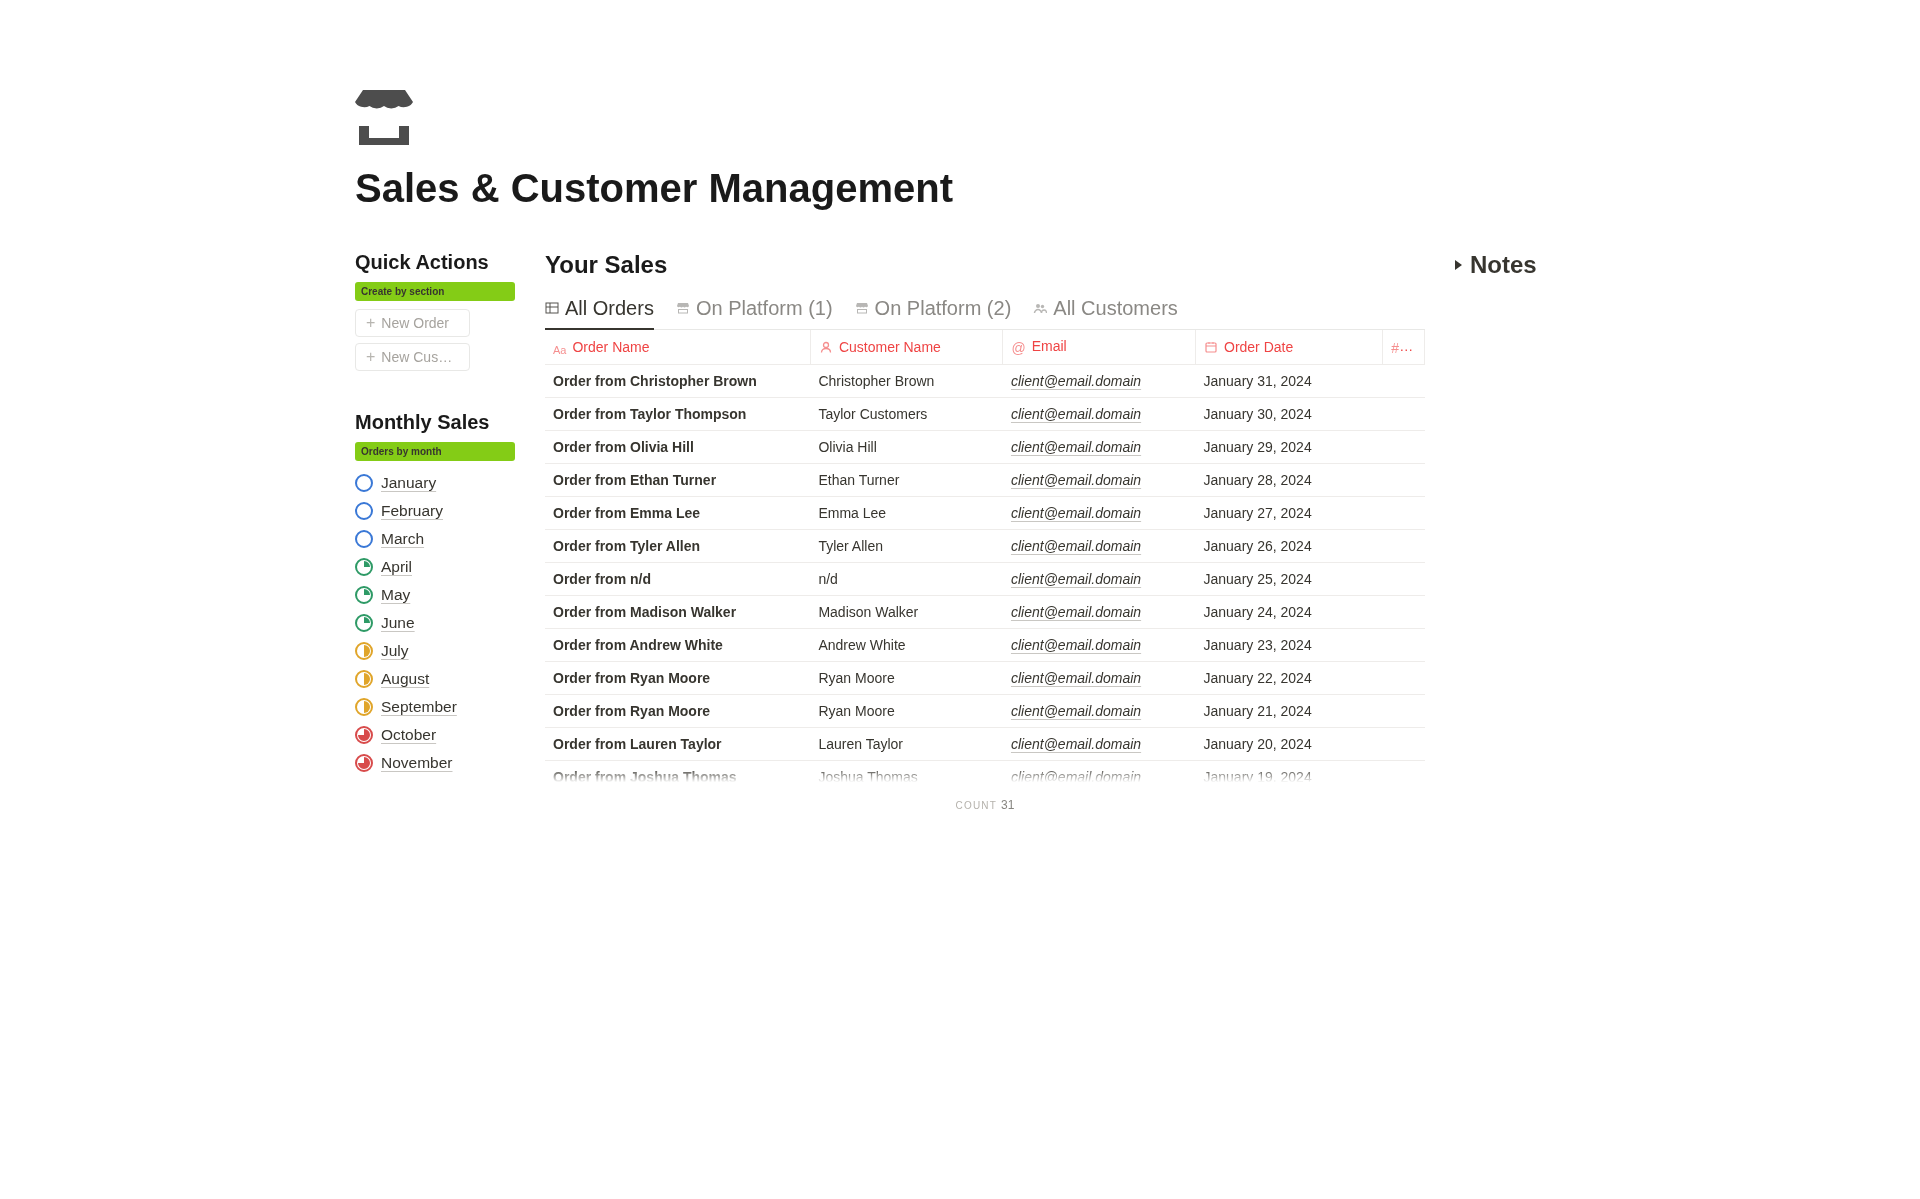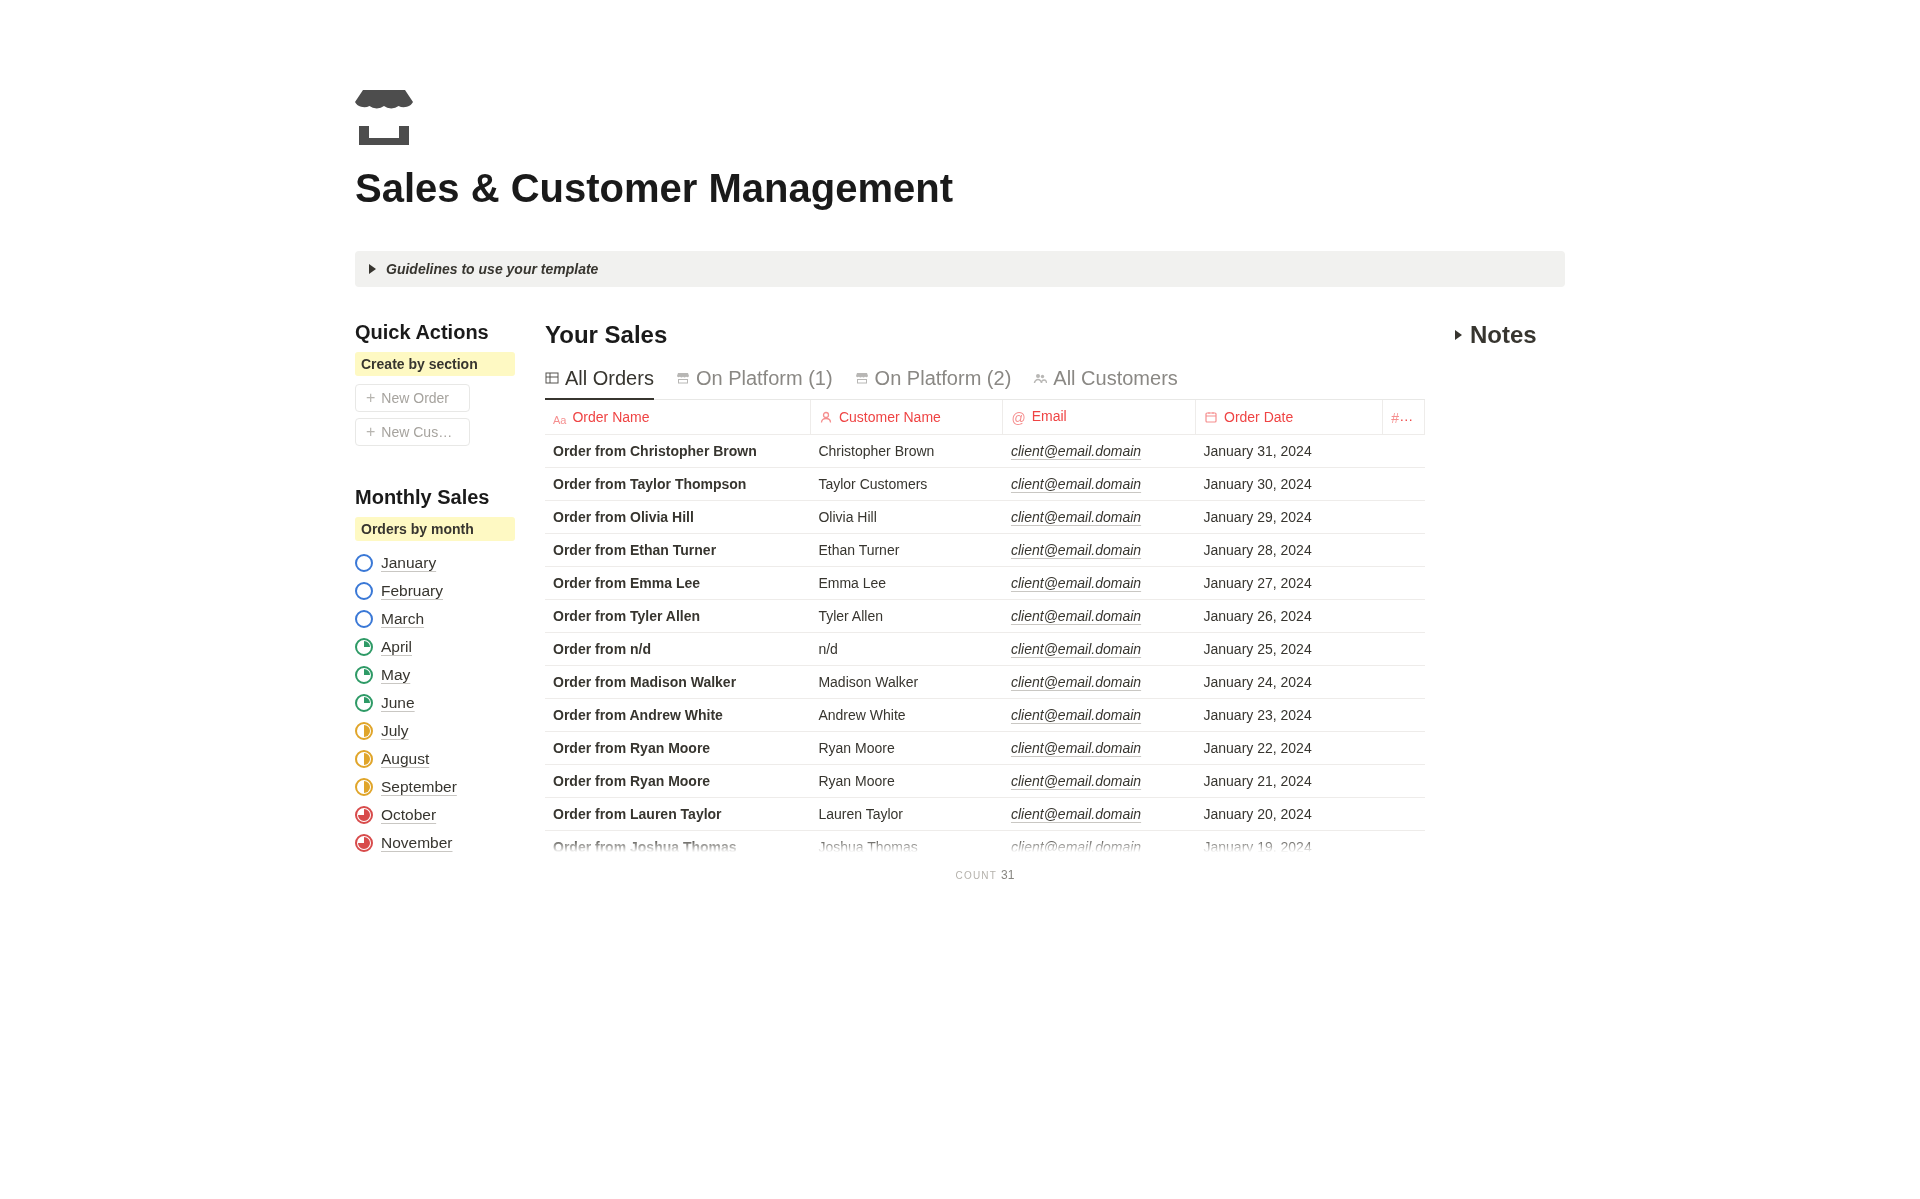--- a/index.html
+++ b/index.html
@@ -59,26 +59,26 @@
     font-size: 20px;
     font-weight: 700;
     margin-bottom: 8px;
     color: #1a1a1a;
   }
   .section-heading.big {
     font-size: 24px;
     margin-bottom: 12px;
   }
   .subheading {
-    background: #fef9c3;
+    background: #84cc16;
     padding: 4px 6px;
     border-radius: 3px;
     font-weight: 600;
     color: #37352f;
-    font-size: 14px;
+    font-size: 10px;
     margin-bottom: 8px;
   }
   .action-btn {
     display: flex;
     align-items: center;
     gap: 6px;
     border: 1px solid #e8e8e6;
     border-radius: 4px;
     padding: 5px 10px;
     color: #a6a39e;
@@ -223,24 +223,20 @@
     <svg class="store-icon" viewBox="0 0 58 55">
       <path fill="#4d4d4d" d="M8 0 h42 l8 12 a10 8 0 0 1 -14.5 4 a10 8 0 0 1 -14.5 0 a10 8 0 0 1 -14.5 0 a10 8 0 0 1 -14.5 -4 Z"></path>
       <rect fill="#4d4d4d" x="4" y="36" width="10" height="19"></rect>
       <rect fill="#4d4d4d" x="44" y="36" width="10" height="19"></rect>
       <rect fill="#4d4d4d" x="4" y="48" width="50" height="7"></rect>
     </svg>
   </div>
 
   <h1 class="page-title">Sales &amp; Customer Management</h1>
 
-  <div class="callout">
-    <span class="tri"></span>
-    <span class="label">Guidelines to use your template</span>
-  </div>
 
   <div class="columns">
 
     <div class="sidebar">
       <div class="section-heading">Quick Actions</div>
       <div class="subheading">Create by section</div>
       <div id="qa-buttons">
           <div class="action-btn">
             <span class="plus">+</span>
             <span>New Order</span>

